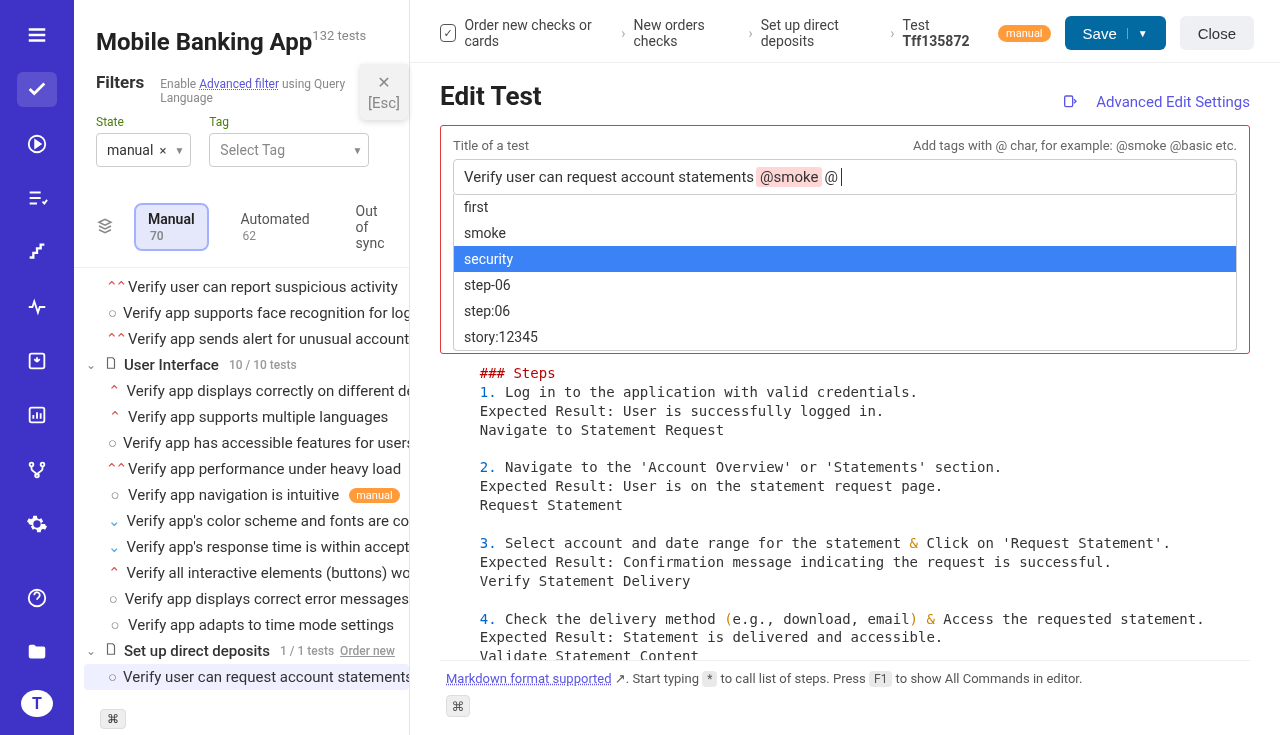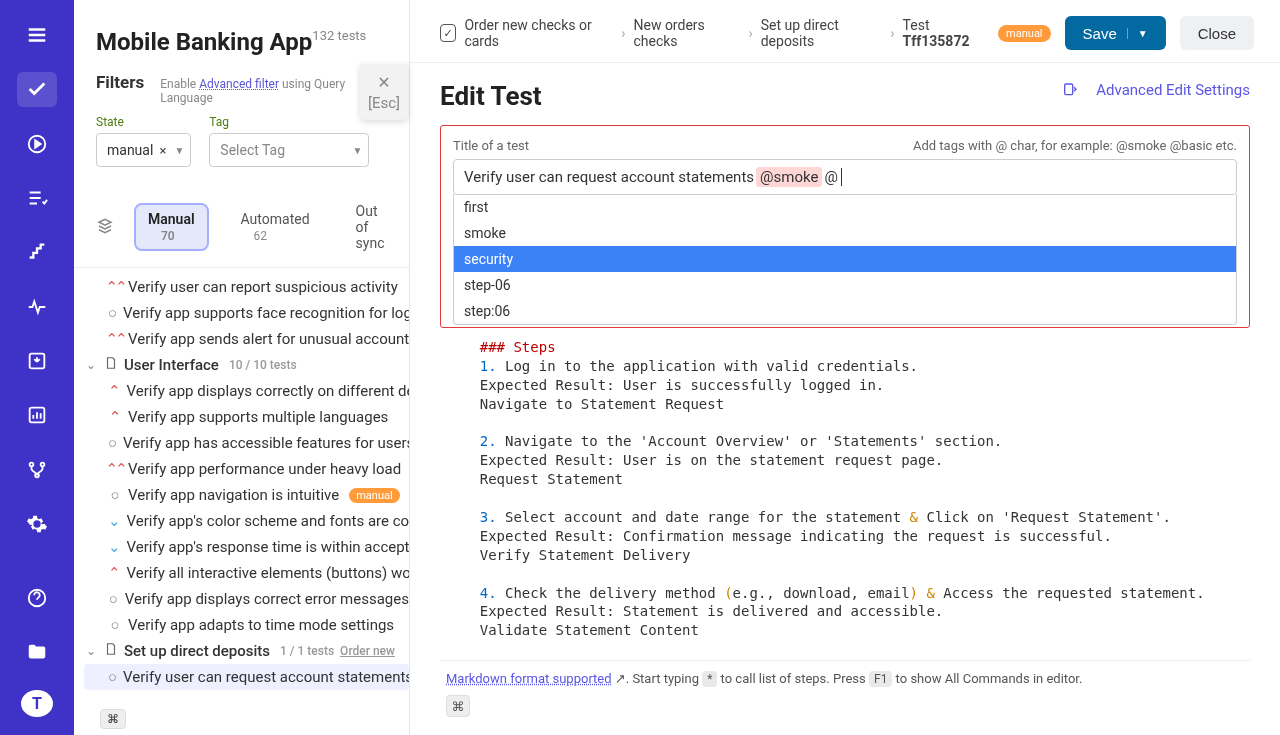--- a/index.html
+++ b/index.html
@@ -28,21 +28,21 @@
   .fcol { display:flex; flex-direction:column; gap:4px; }
   .flabel { font-size: 12px; color: #4d7c0f; }
   .select { height: 34px; border: 1px solid #ccc; border-radius: 4px; padding: 0 24px 0 10px; font-size: 14px; background: #fff; position: relative; display:flex; align-items:center; min-width: 90px; cursor:pointer;}
   .select .caret { position:absolute; right:6px; font-size:10px; color:#888;}
   .select .x { margin-left:6px; cursor:pointer; font-size:13px; color:#444;}
   .select.tag { min-width: 160px; color:#888;}
   
   .tabs { display: flex; gap: 22px; padding: 18px 22px 10px; align-items: center; border-bottom:1px solid #eee;}
   .tabs .icon-lead { color:#888; cursor:pointer;}
   .tab { cursor:pointer; padding: 6px 12px; border-radius: 6px; font-size:14px; color:#555;}
-  .tab .ct { font-size:12px; color:#888; margin-left:13px;}
+  .tab .ct { font-size:12px; color:#888; margin-left:2px;}
   .tab.active { background: #e5e8fb; color:#222; outline:2px solid #a4b0ff; font-weight:600;}
   
   .tree { flex:1; overflow:hidden; padding: 6px 0 0 10px; font-size:15px; color:#333;}
   .tree-row { display:flex; align-items:center; gap:6px; padding:4px 0 4px 0; white-space:nowrap; cursor:pointer;}
   .tree-row.section { font-weight:500; }
   .tree-row .exp { width:14px; display:inline-flex; justify-content:center; color:#888; font-size:12px;}
   .tree-row .pg { width:14px; color:#666;}
   .tree-row .ctxt { font-size:12px; color:#999; margin-left:4px;}
   .tree-row .orderlink { color:#999; text-decoration:underline; font-size:12px;}
   .tree-row.item { padding-left:24px;}
@@ -67,21 +67,21 @@
   .crumbs .chk { width:18px; height:18px; border:1.5px solid #555; border-radius:4px; display:inline-flex; align-items:center; justify-content:center; font-size:11px;}
   .crumbs .sep { color:#aaa;}
   .crumbs .tid { font-weight:700;}
   .pill-orange { background:#ff9b3a; color:#fff; font-size:11px; border-radius:9px; padding:2px 8px;}
   .btn { height:34px; border-radius:6px; border:none; cursor:pointer; padding:0 18px; font-size:15px; display:inline-flex; align-items:center; gap:10px;}
   .btn.save { background:#0369a1; color:#fff; }
   .btn.save .sep-caret { border-left:1px solid rgba(255,255,255,0.4); padding-left:10px; font-size:10px;}
   .btn.close { background:#eef0f3; color:#333;}
   
   .main-body { padding: 18px 30px 10px; flex:1; overflow:hidden; display:flex; flex-direction:column; position:relative;}
-  .heading-row { display:flex; justify-content:space-between; align-items:flex-start; margin-bottom:14px;}
+  .heading-row { display:flex; justify-content:space-between; align-items:flex-end; margin-bottom:14px;}
   .h1 { font-size:26px; font-weight:700; color:#222;}
   .adv { color:#5a55e8; font-size:15px; display:flex; align-items:center; gap:18px; cursor:pointer;}
   
   .field-box { border:1.5px solid #e03a3a; border-radius:3px; padding:12px 12px 2px; position:relative;}
   .field-row1 { display:flex; justify-content:space-between; font-size:13px; color:#666; margin-bottom:6px;}
   .title-input { width:100%; height:36px; border:1px solid #ccc; border-radius:4px; padding:0 10px; font-size:15px; display:flex; align-items:center; gap:2px;}
   .title-input .tag-chip { background:#ffd6d6; border-radius:3px; padding:1px 4px;}
   .cursor { display:inline-block; width:1px; height:18px; background:#333; margin-left:1px;}
   .dropdown { border:1px solid #ccc; border-top:none; border-radius:0 0 4px 4px; overflow:hidden; margin-top:-1px;}
   .dd-item { padding:5px 10px; font-size:14px; cursor:pointer;}
@@ -354,20 +354,21 @@
             <span class="tag-chip">@smoke</span>
             <span> @</span>
             <span class="cursor"></span>
         </div>
         <div class="dropdown" id="tag-dropdown">
             <div class="dd-item">first</div>
             <div class="dd-item">smoke</div>
             <div class="dd-item sel">security</div>
             <div class="dd-item">step-06</div>
             <div class="dd-item">step:06</div>
+            <div class="dd-item">story:12345</div>
           </div>
       </div>
       <div class="editor" id="editor">    <span class="kw-steps">### Steps</span>
     <span class="num">1.</span> Log in to the application with valid credentials.
     Expected Result: User is successfully logged in.
     Navigate to Statement Request
 
     <span class="num">2.</span> Navigate to the 'Account Overview' or 'Statements' section.
     Expected Result: User is on the statement request page.
     Request Statement

